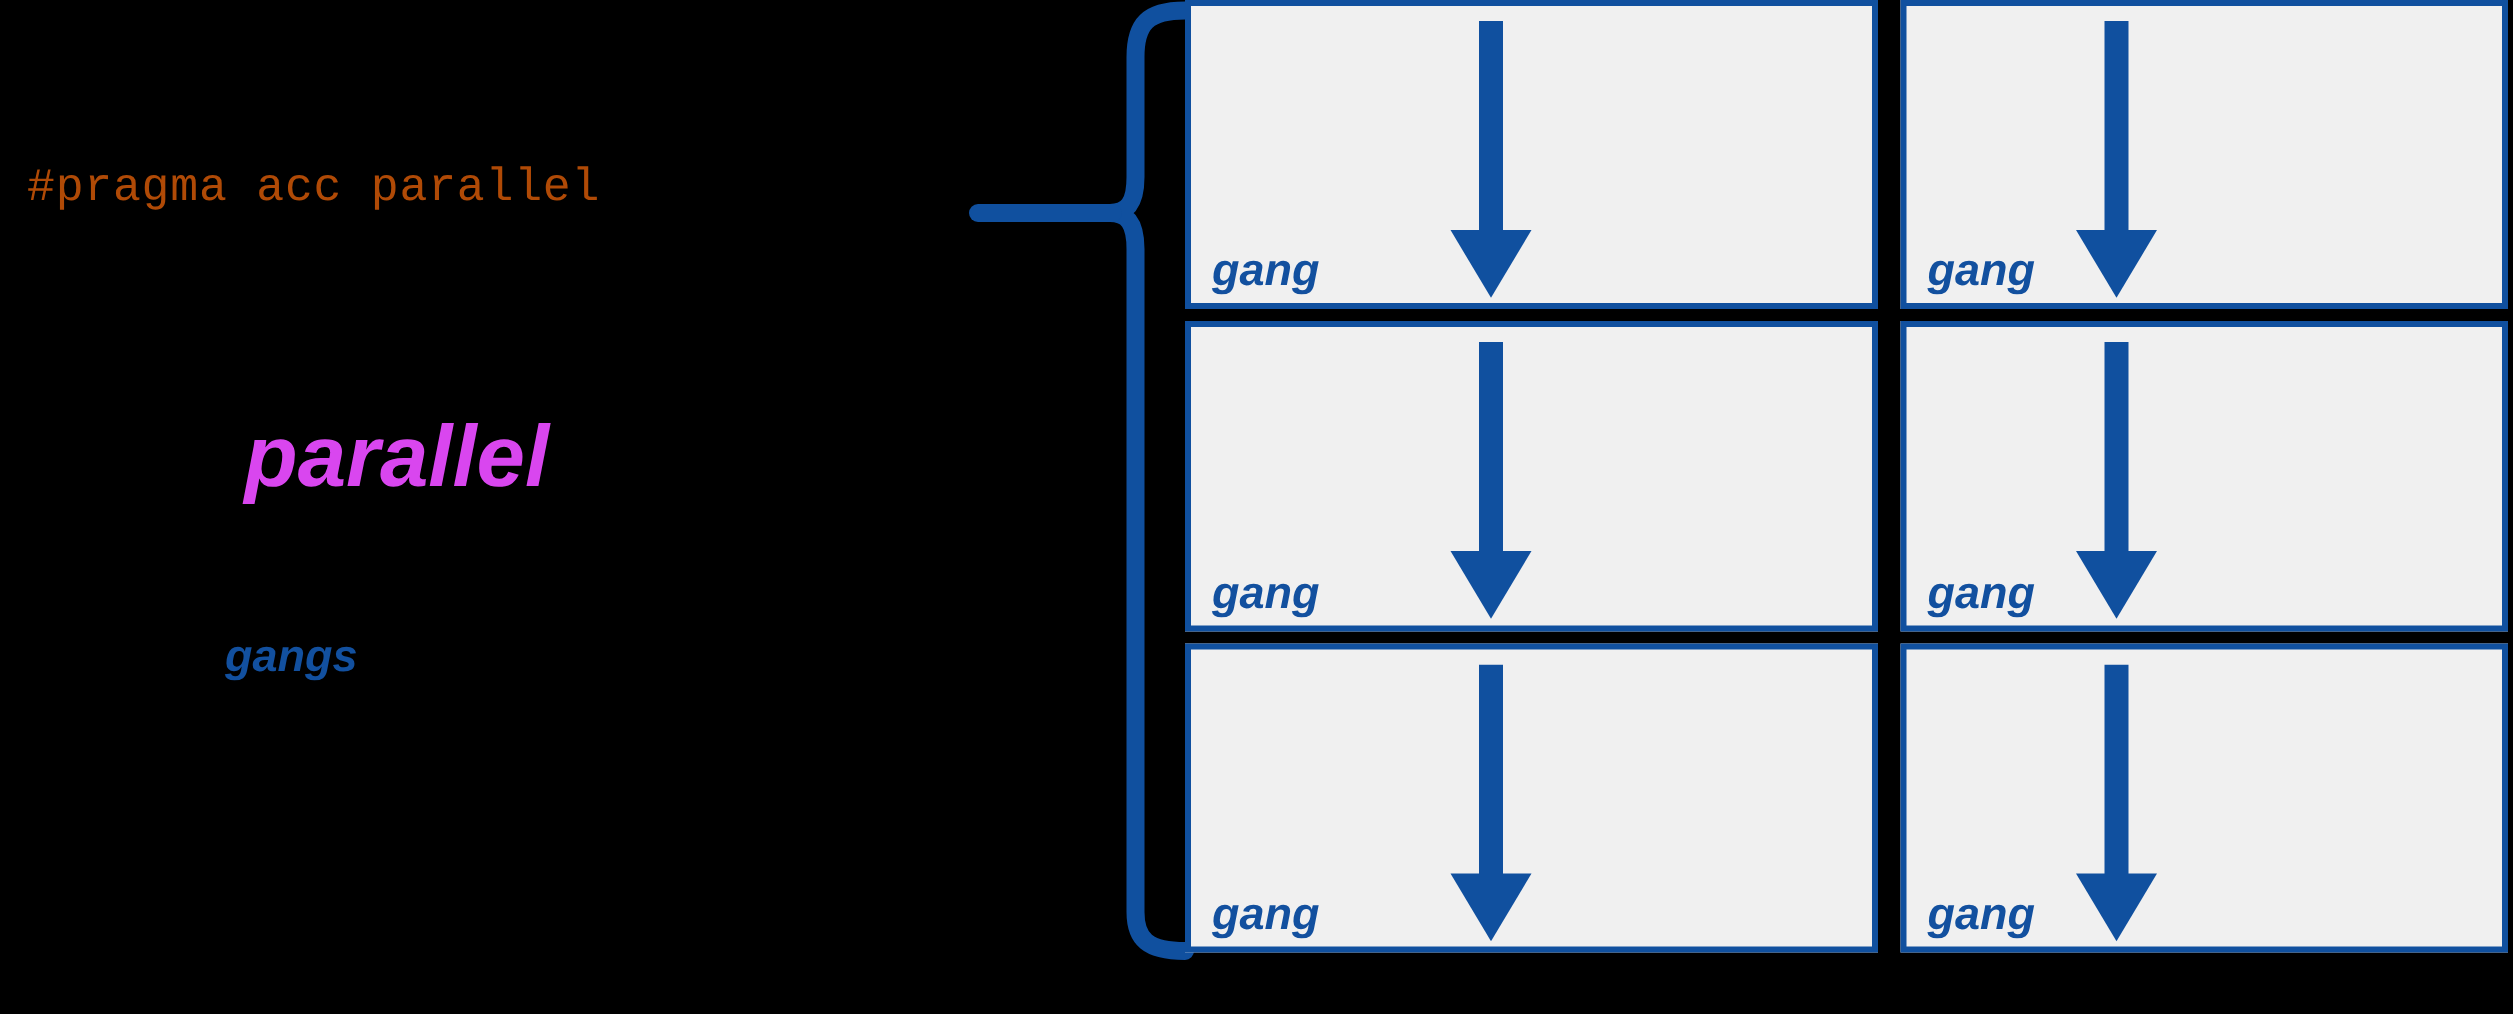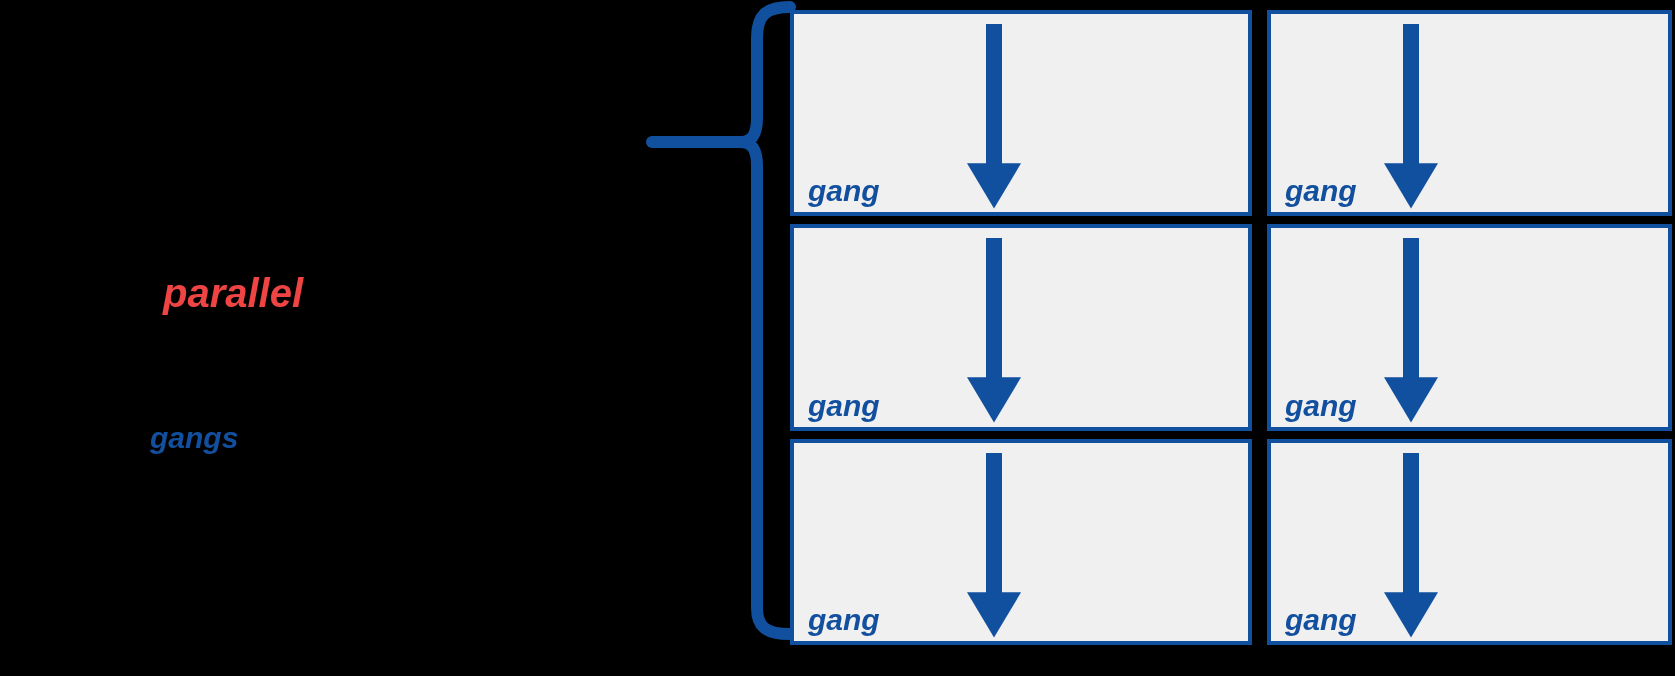--- a/index.html
+++ b/index.html
@@ -27,22 +27,22 @@
     color: #B04A06;
     white-space: pre;
   }
   .word-parallel {
     position: absolute;
     left: 163px;
     top: 271px;
     font-family: "Liberation Sans", sans-serif;
     font-weight: bold;
     font-style: italic;
-    font-size: 40px;
-    color: #ef4444;
+    font-size: 58px;
+    color: #d946ef;
     white-space: pre;
   }
   .word-gangs {
     position: absolute;
     left: 150px;
     top: 421px;
     font-family: "Liberation Sans", sans-serif;
     font-weight: bold;
     font-style: italic;
     font-size: 30px;
@@ -57,21 +57,21 @@
     top: 0px;
     width: 160px;
     height: 676px;
     pointer-events: none;
   }
 
   
   .grid {
     position: absolute;
     left: 790px;
-    top: 10px;
+    top: 0;
     width: 882px;
     height: 635px;
     display: grid;
     grid-template-columns: 462px 15px 405px;
     grid-template-rows: 1fr 8px 1fr 8px 1fr;
     background: transparent;
   }
   .gutter-v, .gutter-h { background: #000000; }
 
   .gangbox {
@@ -101,20 +101,21 @@
   }
   .gang-arrow.left-col  { left: 165px; }
   .gang-arrow.right-col { left: 105px; }
   .gang-arrow svg { display: block; width: 100%; height: 100%; }
 </style>
 </head>
 <body>
 
 <div id="stage">
 
+  <div class="pragma-text">#pragma acc parallel</div>
 
   <div class="word-parallel">parallel</div>
 
   <div class="word-gangs">gangs</div>
 
   <div class="brace-wrap">
     <svg viewBox="0 0 160 676" width="160" height="676">
       <path d="M 150 7
                C 125 7, 117 16, 117 38
                L 117 118

